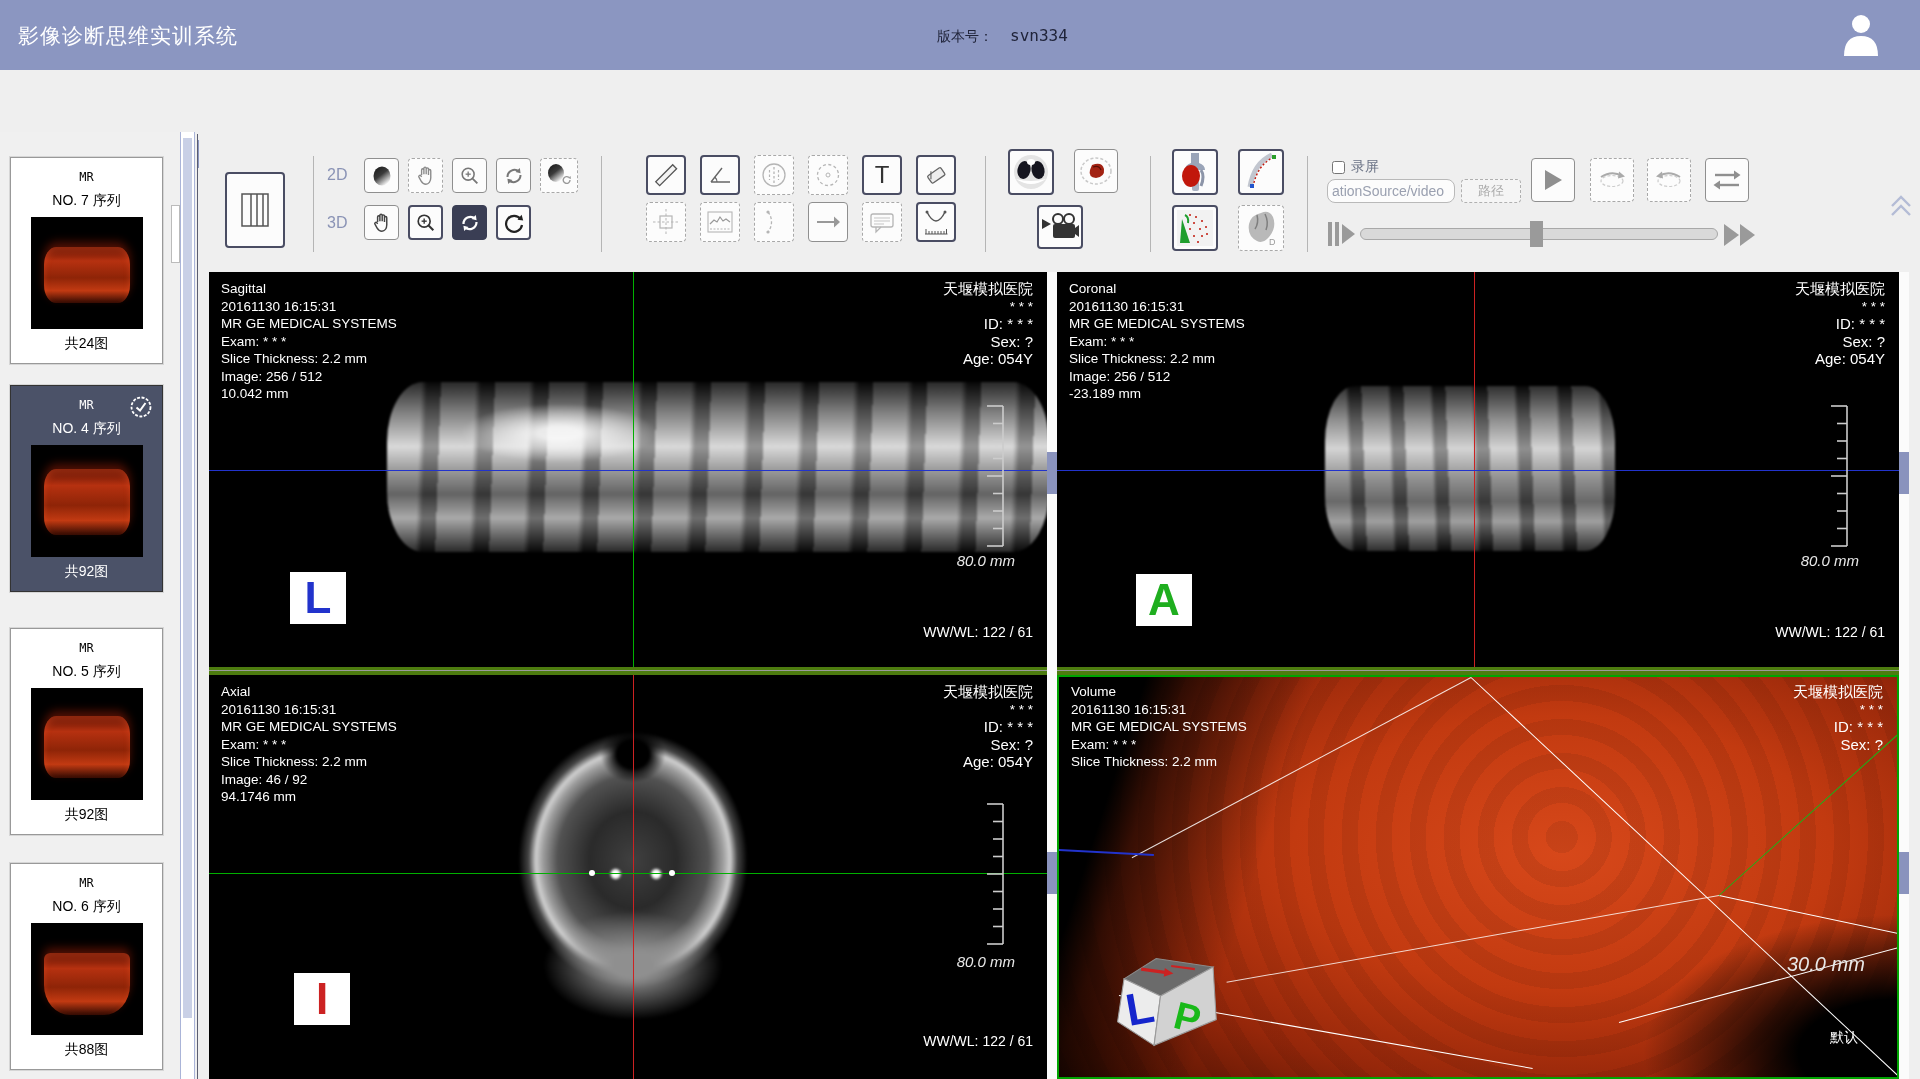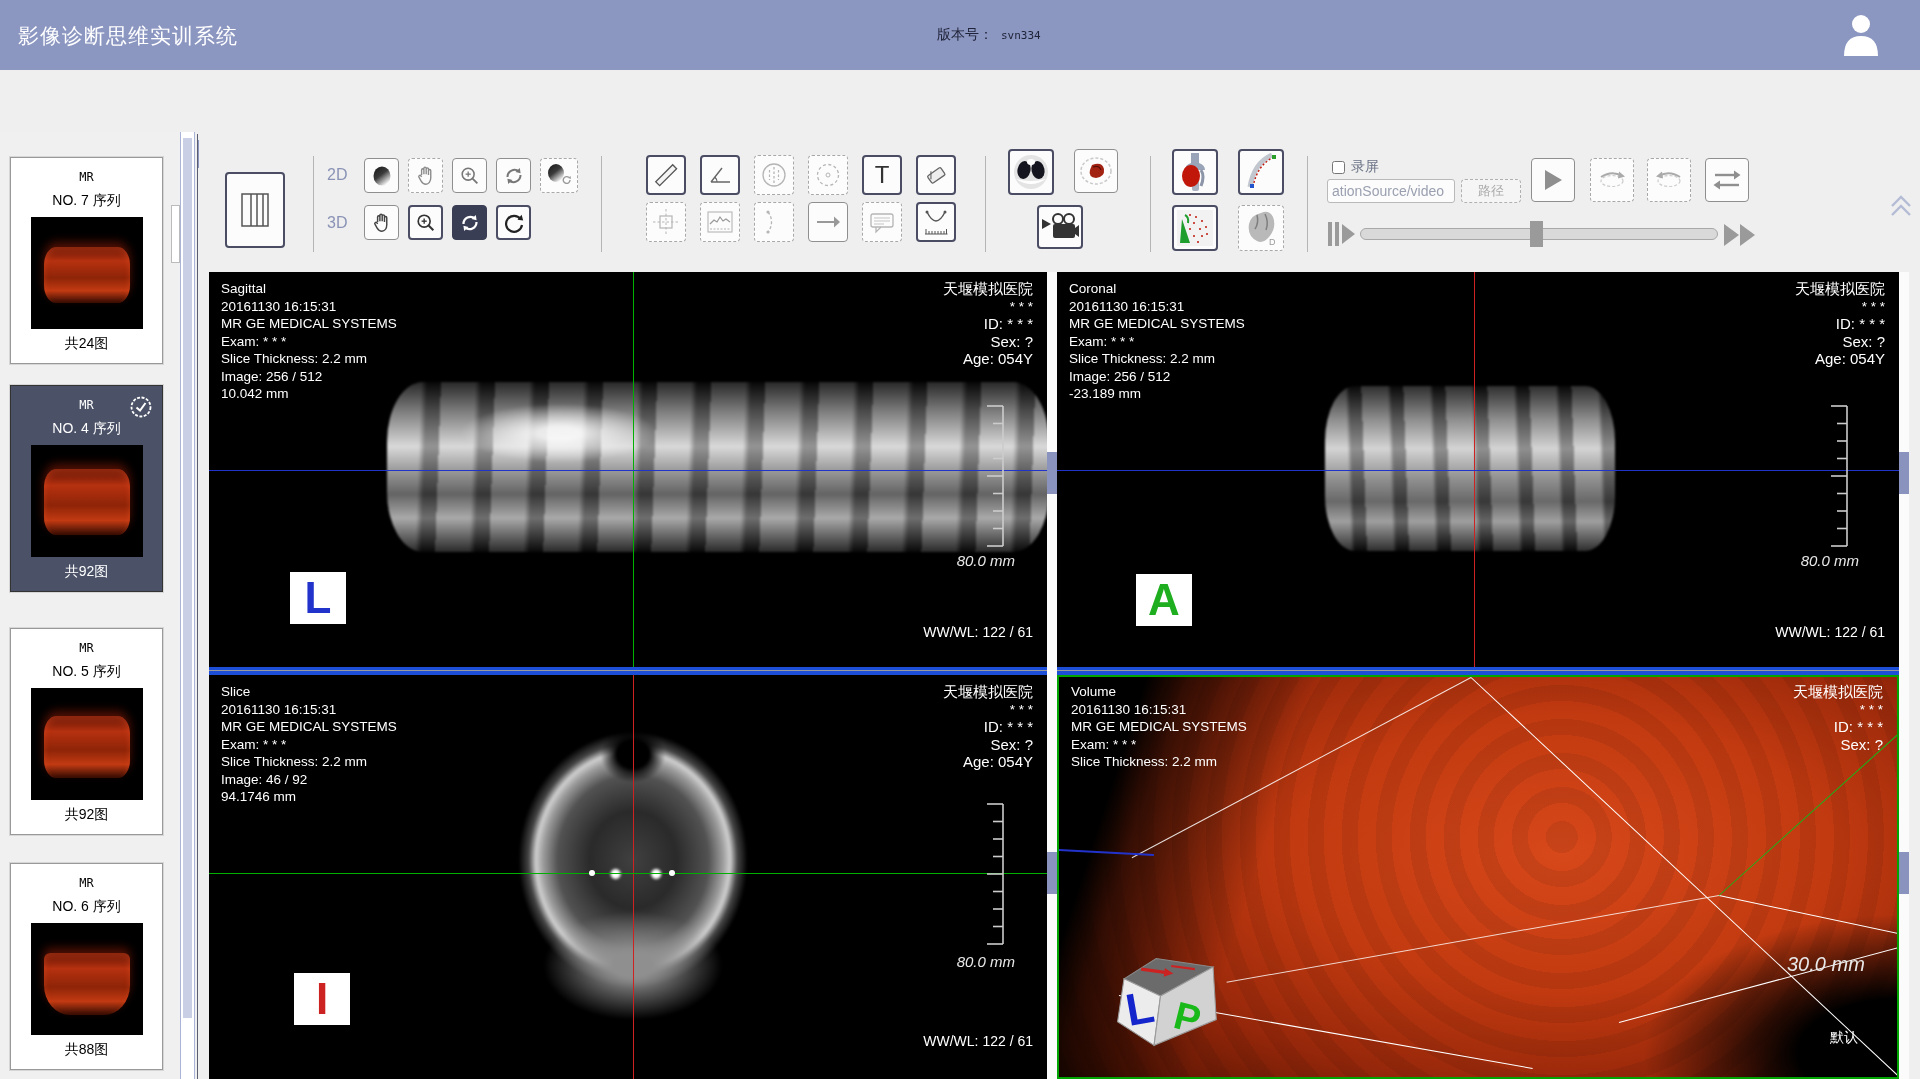--- a/index.html
+++ b/index.html
@@ -4,21 +4,21 @@
 <style>
   * { margin:0; padding:0; box-sizing:border-box; }
   html,body { background:#d8d8d8; }
   #app { position:relative; width:1920px; height:1079px; overflow:hidden;
          font-family:"Liberation Sans", sans-serif; background:#efefef; }
 
   
   .topbar { position:absolute; left:0; top:0; width:1920px; height:70px; background:#8b96c1; }
   .topbar .title { position:absolute; left:18px; top:22px; color:#fff; font-size:21px; letter-spacing:1px; }
   .topbar .version { position:absolute; left:937px; top:26px; color:#20243a; font-size:14px; }
-  .topbar .version .val { font-family:"DejaVu Sans Mono", monospace; font-size:11px; margin-left:8px; }
+  .topbar .version .val { font-family:"DejaVu Sans Mono", monospace; font-size:16px; margin-left:17px; }
   .user-icon { position:absolute; right:38px; top:12px; width:42px; height:44px; }
 
   .navbar { position:absolute; left:0; top:70px; width:1920px; height:34px; background:#383b4f; color:#fff; }
   .navbar .back { position:absolute; left:20px; top:8px; font-size:15px; cursor:pointer; }
   .navbar .show-answer { position:absolute; right:48px; top:7px; font-size:15px; display:flex; align-items:center; gap:8px; cursor:pointer; }
 
   .tabbar { position:absolute; left:0; top:104px; width:1920px; height:28px; background:#8b96c1;margin-top:36px; }
   .tab { position:absolute; top:0; width:80px; height:28px; text-align:center; line-height:28px; font-size:14px; cursor:pointer; }
   .tab.inactive { color:#fff; }
   .tab.active { background:#fff; color:#8a93b5; }
@@ -45,31 +45,31 @@
   
   .toolbar { position:absolute; left:199px; top:132px; width:1721px; height:140px; background:#efefef; }
   .tb-btn { position:absolute; background:#fcfcfc; border:1px solid #8f8f8f; border-radius:4px;
             display:flex; align-items:center; justify-content:center; cursor:pointer; }
   .tb-btn.dashed { border:1px dashed #a8a8a8; }
   .tb-btn.darkb { border:2px solid #4a4d63; }
   .tb-btn.sel { background:#3a3e54; border-color:#3a3e54; }
   .tb-lbl { position:absolute; color:#8a93b5; font-size:16px; }
   .tb-div { position:absolute; width:1px; background:#b5b5b5; }
   .rec-row { position:absolute; left:1133px; top:26px; font-size:14px; color:#6a7285; display:flex; gap:6px; align-items:center; }
-  .rec-input { position:absolute; left:1128px; top:47px; width:128px; height:24px; border:1px solid #b9b9b9; border-radius:3px;
+  .rec-input { position:absolute; left:1128px; top:47px; width:128px; height:24px; border:1px solid #b9b9b9; border-radius:8px;
                background:#fcfcfc; color:#9aa0b0; font-size:14px; padding:0 4px; }
   .path-btn { position:absolute; left:1262px; top:47px; width:60px; height:24px; border:1px dashed #b0b0b0; border-radius:4px;
               background:#f5f5f5; color:#aaa; font-size:13px; text-align:center; line-height:22px; cursor:pointer; }
   .slider-track { position:absolute; left:1161px; top:96px; width:358px; height:12px; background:#d9d9d9;
                   border:1px solid #a8a8a8; border-radius:6px; cursor:pointer; }
   .slider-thumb { position:absolute; left:1331px; top:89px; width:13px; height:26px; background:#9a9a9a; cursor:pointer; }
   .collapse-ch { position:absolute; right:8px; top:62px; color:#b4bcd6; cursor:pointer; }
 
   
-  .viewer { position:absolute; left:209px; top:272px; width:1700px; height:807px; background:#1d4ed8;padding-left:48px; }
+  .viewer { position:absolute; left:209px; top:272px; width:1700px; height:807px; background:#4d7c0f;padding-left:48px; }
   .pane { position:absolute; background:#000; overflow:hidden; }
   .strip { position:absolute; background:#fbfbfb; }
   .strip .sthumb { position:absolute; left:0; width:10px; height:42px; background:#8a93bd; }
   .rowline { position:absolute; left:0; top:398px; width:1690px; height:1px; background:#9a9a9a; }
 
   .ov { position:absolute; color:#fff; font-size:13.5px; line-height:17.5px; }
   .ov-r { text-align:right; }
   .wwwl { position:absolute; color:#fff; font-size:14px; }
   .scale-lbl { position:absolute; color:#e8e8e8; font-size:15px; font-style:italic; }
   .ruler { position:absolute; }
@@ -568,21 +568,21 @@
 
     <div class="rowline"></div>
 
     <div class="pane" style="left:0; top:403px; width:838px; height:404px;">
       <div class="axial-head"></div>
       <div class="vline" style="left:424px; background:#cc2222;"></div>
       <div class="hline" style="top:198px; background:#00b000;"></div>
       <div class="dot" style="left:380px; top:195px;"></div>
       <div class="dot" style="left:460px; top:195px;"></div>
       <div class="ov" style="left:12px; top:8px;">
-        <div>Slice</div>
+        <div>Axial</div>
         <div>20161130 16:15:31</div>
         <div>MR GE MEDICAL SYSTEMS</div>
         <div>Exam: * * *</div>
         <div>Slice Thickness: 2.2  mm</div>
         <div>Image: 46 / 92</div>
         <div>94.1746 mm</div>
       </div>
       <div class="ov ov-r" style="right:14px; top:8px;">
         <div style="font-size:15px;">天堰模拟医院</div>
         <div>* * *</div>

